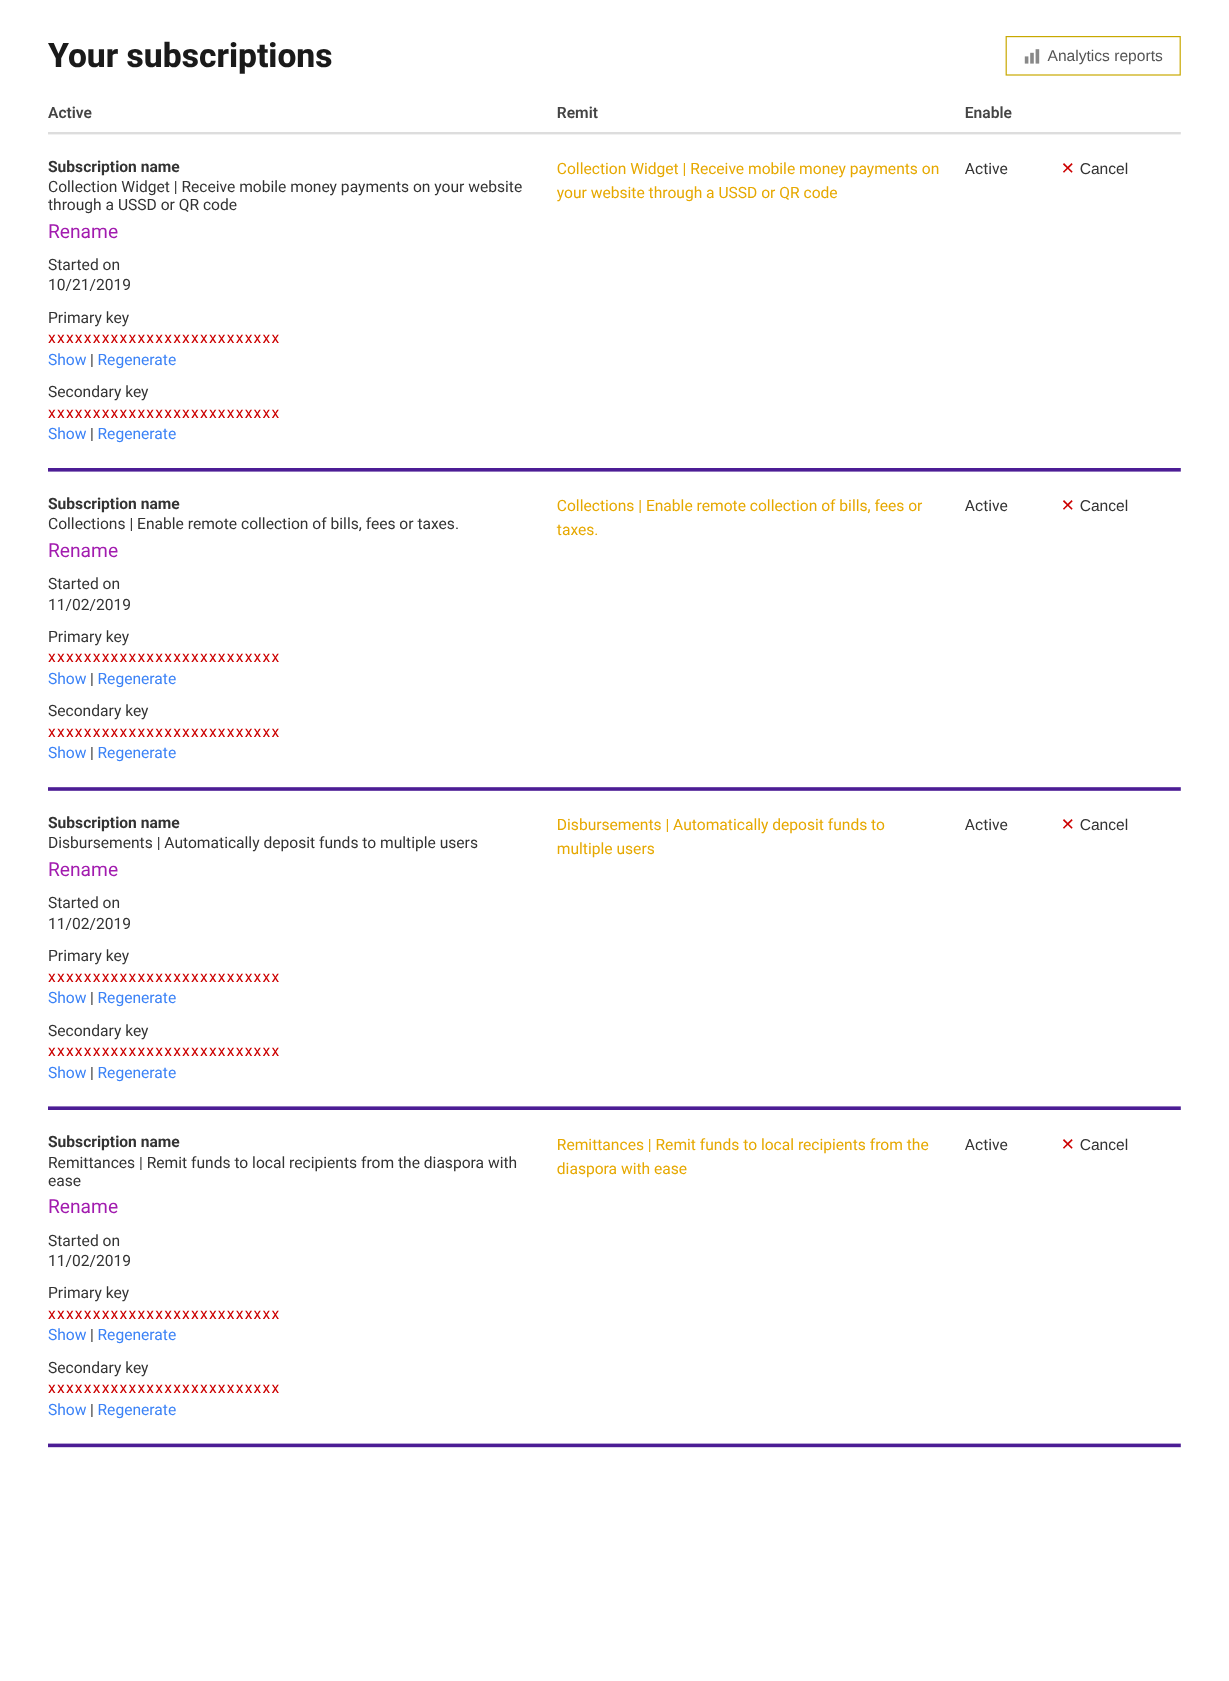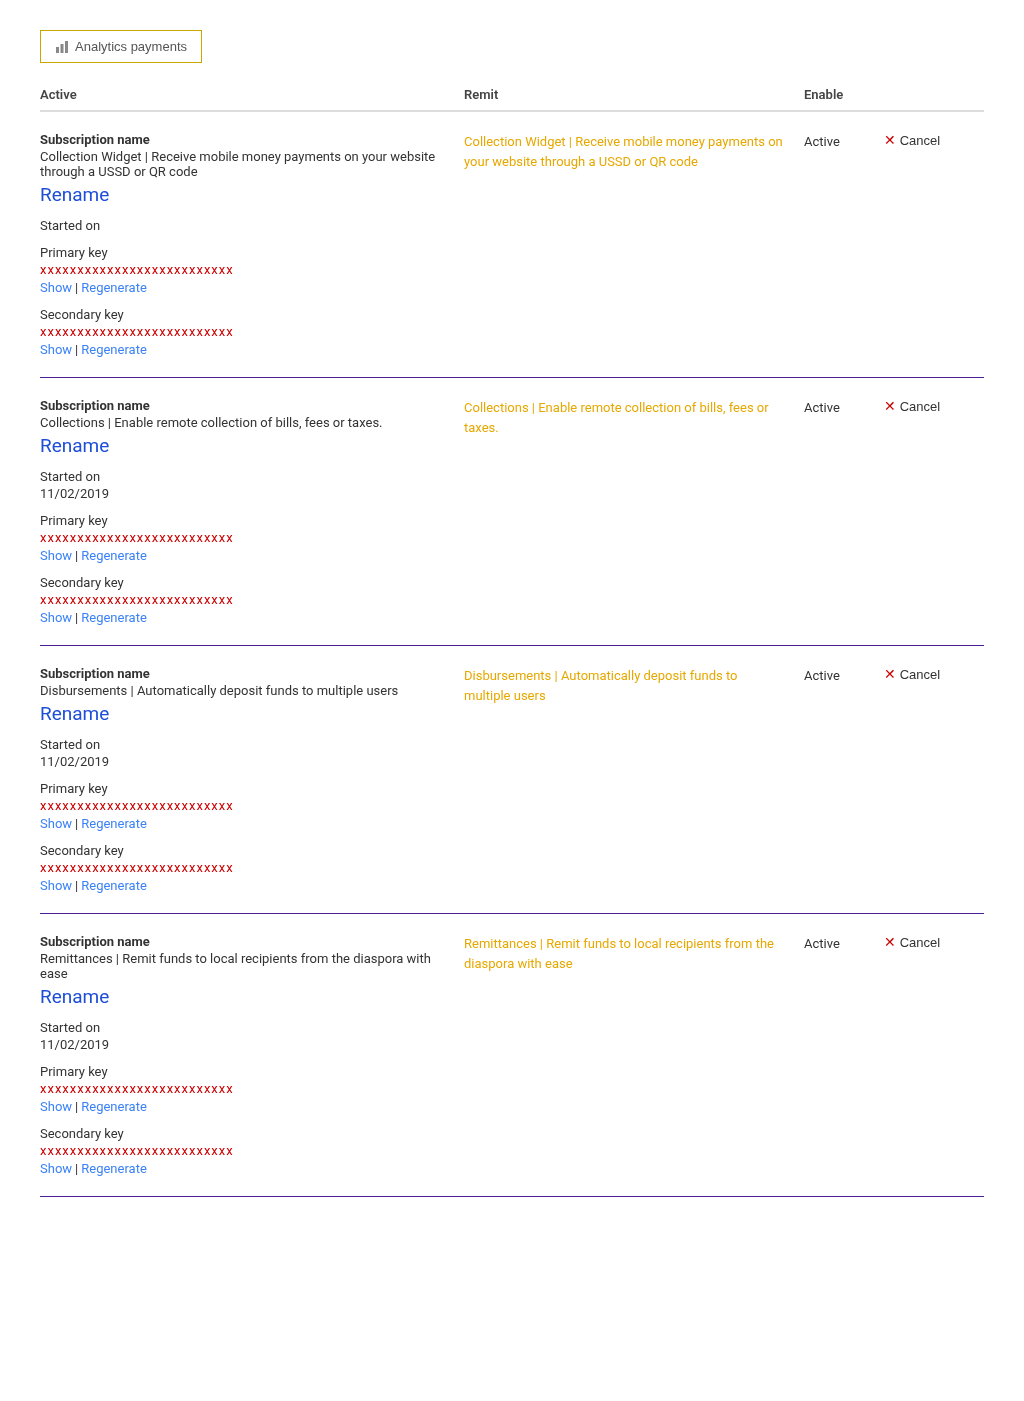--- a/index.html
+++ b/index.html
@@ -40,39 +40,39 @@
       margin-bottom: 0;
     }
     .table-header-cell {
       font-weight: 600;
       font-size: 13px;
       color: #444;
     }
     .subscription-row {
       display: grid;
       grid-template-columns: 1fr 340px 80px 100px;
-      border-bottom: 1px solid #4c1d95;
+      border-bottom: 3px solid #4c1d95;
       padding: 20px 0;
       gap: 0;
     }
     .sub-detail-col { padding-right: 20px; }
     .sub-name-label {
       font-weight: 700;
       font-size: 13px;
       margin-bottom: 2px;
     }
     .sub-name-value {
       font-size: 13px;
       color: #333;
       margin-bottom: 4px;
     }
     .rename-link {
-      color: #1d4ed8;
+      color: #a21caf;
       text-decoration: none;
-      font-size: 19px;
+      font-size: 16px;
       cursor: pointer;
     }
     .sub-field-label {
       font-weight: 400;
       font-size: 13px;
       margin-top: 12px;
       margin-bottom: 2px;
     }
     .sub-field-value {
       font-size: 13px;
@@ -122,44 +122,46 @@
     }
     .cancel-x {
       color: #cc0000;
       font-size: 14px;
     }
   </style>
 </head>
 <body>
 
 <div class="page-header">
+  <h1 class="page-title">Your subscriptions</h1>
   <button class="analytics-btn">
     <svg width="14" height="14" viewBox="0 0 14 14" fill="none">
       <rect x="1" y="7" width="3" height="6" fill="#888"></rect>
       <rect x="5.5" y="4" width="3" height="9" fill="#888"></rect>
       <rect x="10" y="1" width="3" height="12" fill="#888"></rect>
     </svg>
-    <span>Analytics payments</span>
+    <span>Analytics reports</span>
   </button>
 </div>
 
 <div class="table-header">
   <div class="table-header-cell">Active</div>
   <div class="table-header-cell">Remit</div>
   <div class="table-header-cell">Enable</div>
 </div>
 
 <div id="subscriptions-container">
     <div class="subscription-row">
     <div class="sub-detail-col">
       <div class="sub-name-label">Subscription name</div>
       <div class="sub-name-value">Collection Widget | Receive mobile money payments on your website through a USSD or QR code</div>
       <a class="rename-link">Rename</a>
 
       <div class="sub-field-label">Started on</div>
+      <div class="sub-field-value">10/21/2019</div>
 
       <div class="sub-field-label">Primary key</div>
       <div class="key-masked">xxxxxxxxxxxxxxxxxxxxxxxxxx</div>
       <div class="key-actions">
         <a>Show</a><span class="separator">|</span><a>Regenerate</a>
       </div>
 
       <div class="sub-field-label">Secondary key</div>
       <div class="key-masked">xxxxxxxxxxxxxxxxxxxxxxxxxx</div>
       <div class="key-actions">

